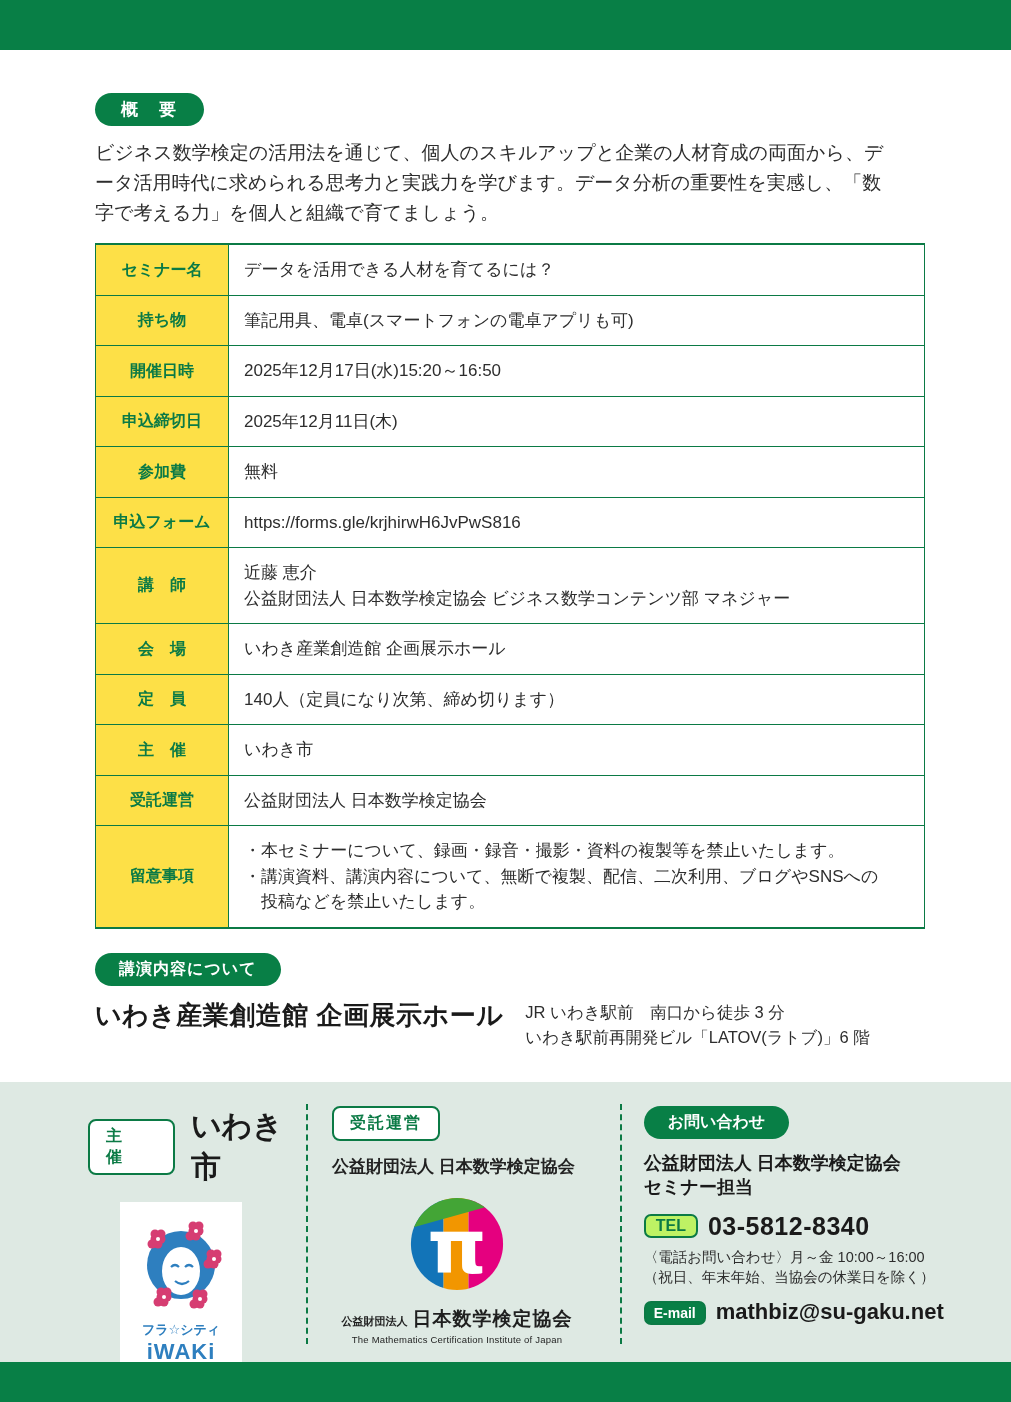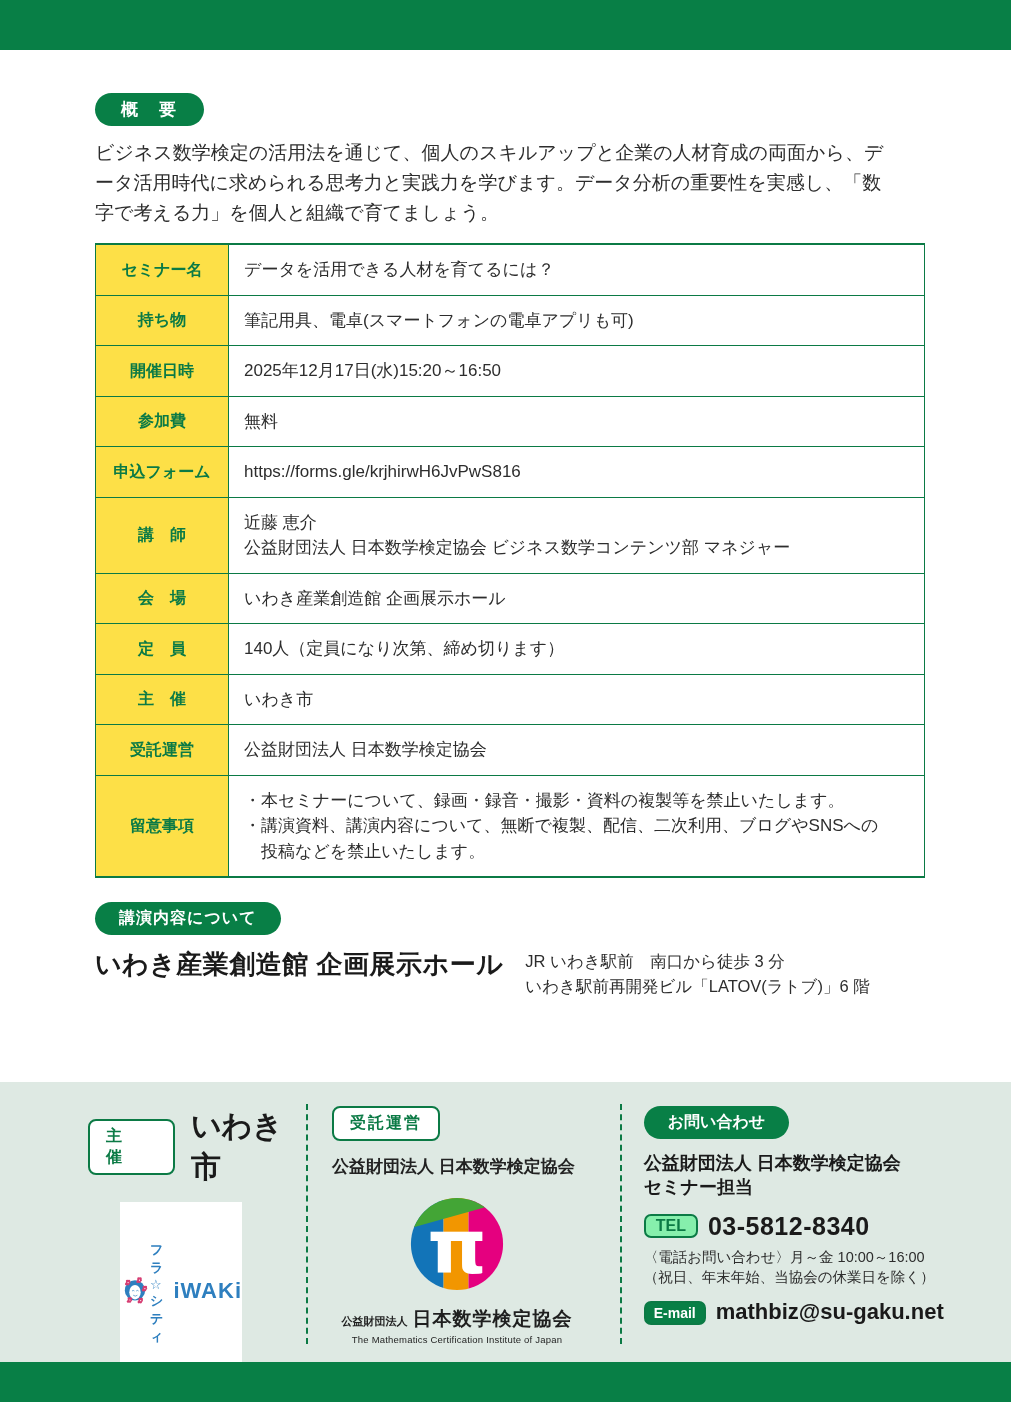--- a/index.html
+++ b/index.html
@@ -112,21 +112,21 @@
     border-radius: 8px;
     padding: 5px 16px;
     letter-spacing: 2px;
   }
   .host-row { display: flex; align-items: center; gap: 16px; }
   .host-name { font-size: 30px; font-weight: bold; color: #1a1a1a; }
   .logo-card {
     margin-top: 14px; margin-left: 32px;
     width: 122px; height: 178px;
     background: #ffffff;
-    display: flex; flex-direction: row;
+    display: flex; flex-direction: column;
     align-items: center; justify-content: center;
   }
   .operator-name {
     margin-top: 14px;
     font-size: 17px;
     font-weight: bold;
     color: #222222;
   }
   .math-logo-wrap { margin-top: 18px; text-align: center; width: 250px; }
   .math-logo-textline {
@@ -150,21 +150,21 @@
     margin-top: 12px;
     font-size: 18px;
     font-weight: bold;
     line-height: 1.35;
     color: #1a1a1a;
     white-space: pre-line;
   }
   .tel-row { margin-top: 12px; display: flex; align-items: center; gap: 10px; }
   .tel-badge {
     display: inline-block;
-    background: #86efac;
+    background: #bef264;
     border: 2px solid #0b7a45;
     color: #0b7a45;
     font-weight: bold;
     font-size: 16px;
     border-radius: 7px;
     padding: 1px 10px;
   }
   .tel-number { font-size: 25px; font-weight: bold; color: #1a1a1a; letter-spacing: 0.5px; text-align: right; }
   .tel-notes { margin-top: 6px; font-size: 14.5px; line-height: 1.4; color: #2d2d2d; white-space: pre-line; }
   .email-row { margin-top: 12px; display: flex; align-items: flex-end; gap: 10px; }
@@ -208,20 +208,24 @@
     <tr>
       <td class="label-cell">持ち物</td>
       <td class="value-cell">筆記用具、電卓(スマートフォンの電卓アプリも可)</td>
     </tr>
 
     <tr>
       <td class="label-cell">開催日時</td>
       <td class="value-cell">2025年12月17日(水)15:20～16:50</td>
     </tr>
 
+    <tr>
+      <td class="label-cell">申込締切日</td>
+      <td class="value-cell">2025年12月11日(木)</td>
+    </tr>
 
     <tr>
       <td class="label-cell">参加費</td>
       <td class="value-cell">無料</td>
     </tr>
 
     <tr>
       <td class="label-cell">申込フォーム</td>
       <td class="value-cell">https://forms.gle/krjhirwH6JvPwS816</td>
     </tr>

